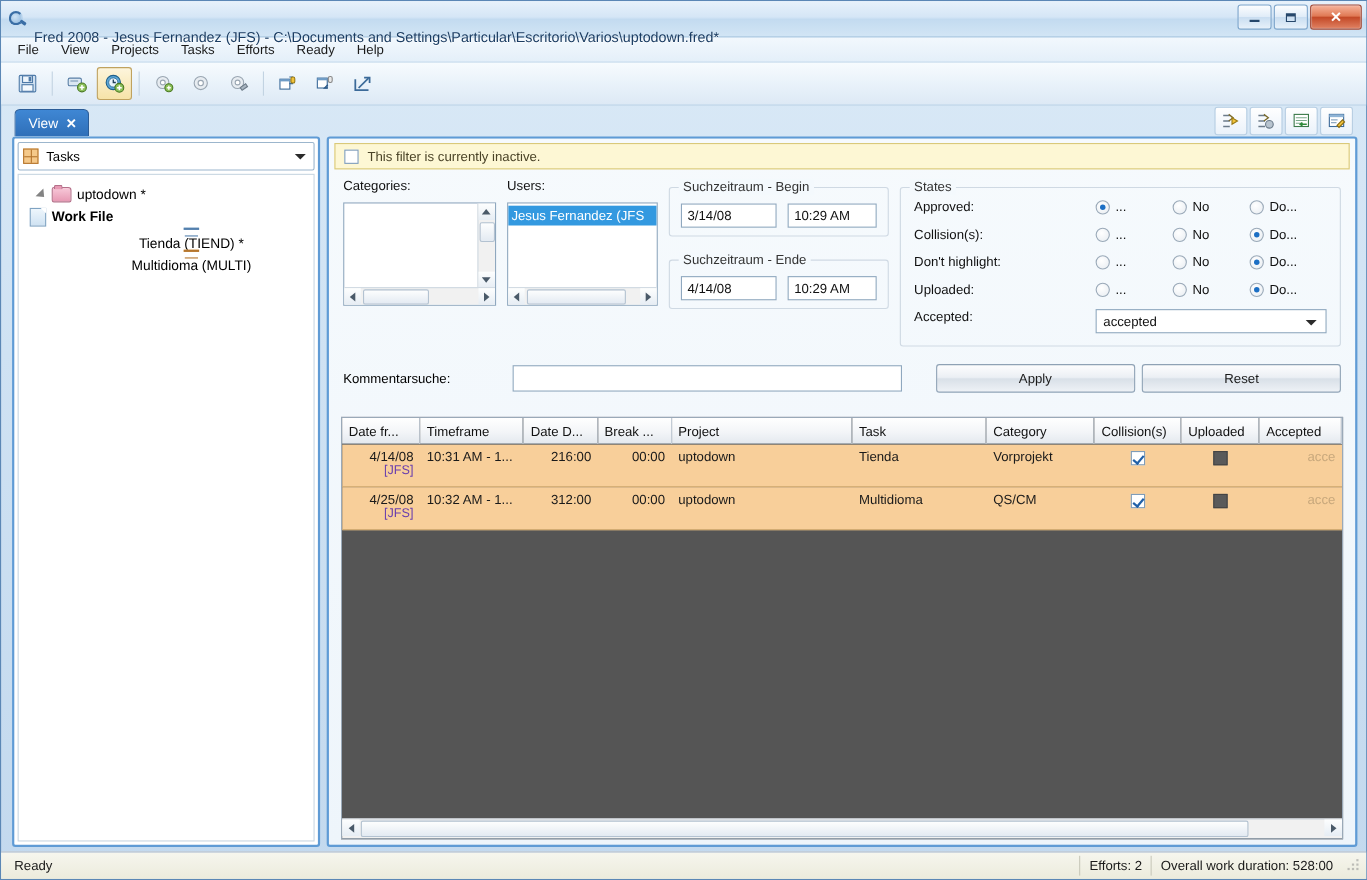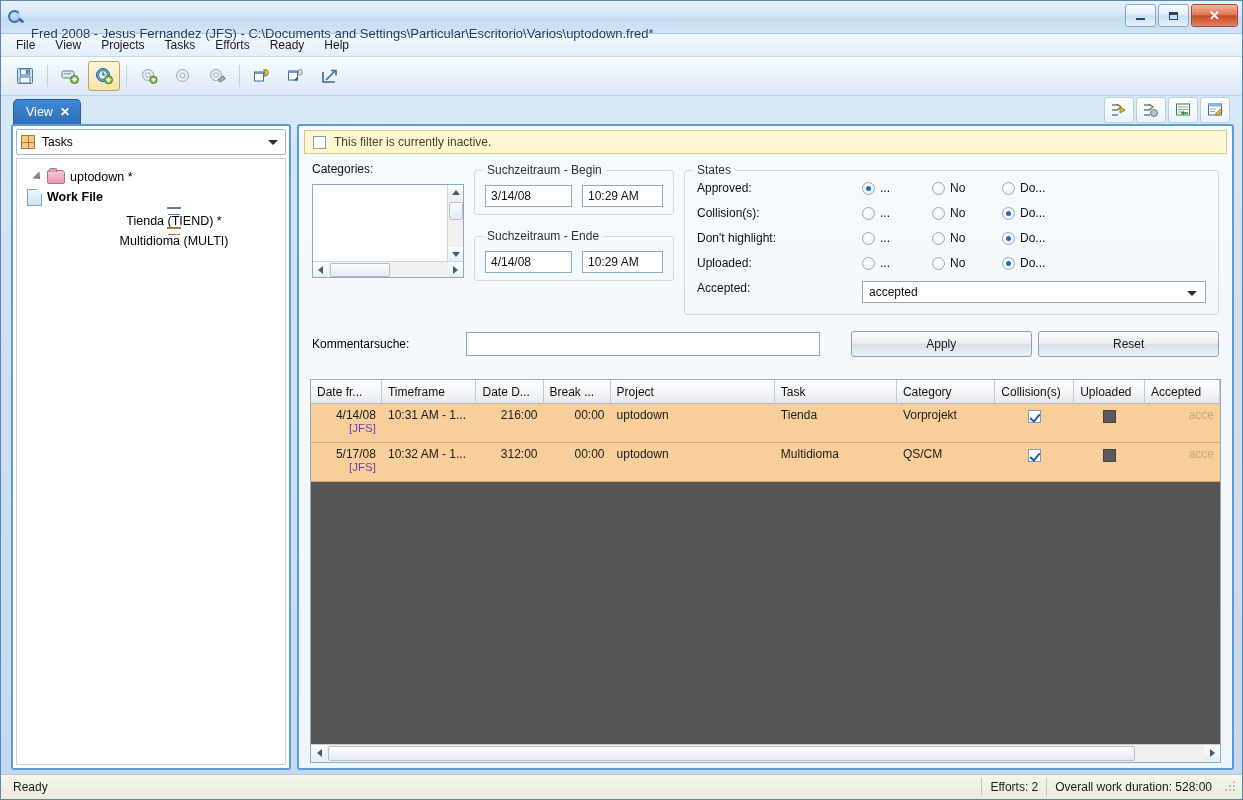--- a/index.html
+++ b/index.html
@@ -527,20 +527,37 @@
                   <i class="tri tri-left"></i>
                 </div>
               <div class="sb-thumb" style="left:17px;top:1px;width:58px;height:12px"></div>
               <div class="sb-btn" style="right:0;top:0;width:15px;height:15px">
                   <i class="tri tri-right"></i>
                 </div>
             </div>
           </div>
         </div>
 
+        <div style="width:150px">
+          <span class="col-label">Users:</span>
+          <div class="listbox" style="height:94px">
+            <div class="items" style="padding-left:0">
+              <div class="sel" style="padding-left:3px">Jesus Fernandez (JFS</div>
+            </div>
+            <div class="hscroll">
+              <div class="sb-btn" style="left:0;top:0;width:15px;height:15px">
+                  <i class="tri tri-left"></i>
+                </div>
+              <div class="sb-thumb" style="left:17px;top:1px;width:88px;height:12px"></div>
+              <div class="sb-btn" style="right:0;top:0;width:15px;height:15px">
+                  <i class="tri tri-right"></i>
+                </div>
+            </div>
+          </div>
+        </div>
 
         <div style="width:200px;display:flex;flex-direction:column;gap:21px;margin-top:8px">
           <div class="groupbox" style="height:45px">
             <span class="gb-title">Suchzeitraum - Begin</span>
             <div style="display:flex;gap:10px">
               <div class="tbox" style="width:88px">3/14/08</div>
               <div class="tbox" style="width:82px">10:29 AM</div>
             </div>
           </div>
           <div class="groupbox" style="height:45px">
@@ -668,21 +685,21 @@
                 <i class="chk on"></i>
               </div>
             <div class="td center" style="width:72px">
                 <i class="sqr"></i>
               </div>
             <div class="td right accepted-faded" style="width:76px">acce</div>
           </div>
 
           <div class="trow">
             <div class="td right" style="width:72px">
-              <span>5/17/08</span>
+              <span>4/25/08</span>
               <span class="sub">[JFS]</span>
             </div>
             <div class="td" style="width:96px">10:32 AM - 1...</div>
             <div class="td right" style="width:68px">312:00</div>
             <div class="td right" style="width:68px">00:00</div>
             <div class="td" style="width:167px">uptodown</div>
             <div class="td" style="width:124px">Multidioma</div>
             <div class="td" style="width:100px">QS/CM</div>
             <div class="td center" style="width:80px">
                 <i class="chk on"></i>

